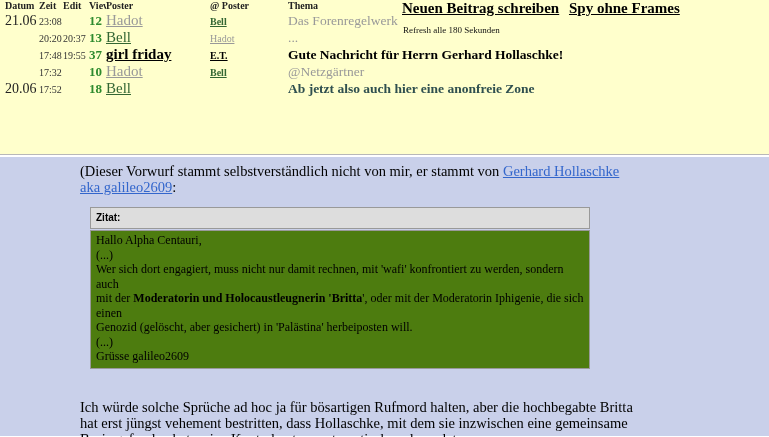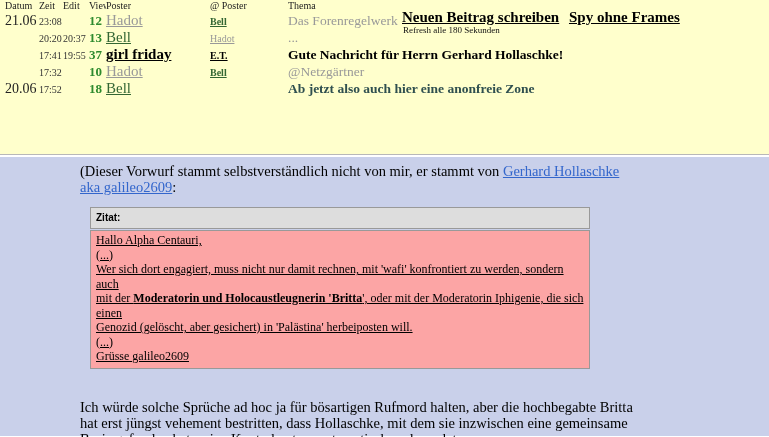--- a/index.html
+++ b/index.html
@@ -12,29 +12,29 @@
     --dark-slate: #2F4F4F;
     --quote-border: #999999;
     --quote-header-bg: #DDDDDD;
   }
   * { margin:0; padding:0; box-sizing:border-box; }
   html,body { width:769px; height:437px; overflow:hidden; }
   body { font-family:"Liberation Serif","DejaVu Serif",serif; color:#000; background:#fff; }
 
   
   .top-section { position:relative; height:154px; background:var(--bg-top); }
-  .top-links { position:absolute; left:402px; top:9px; font-size:15px; font-weight:bold; white-space:nowrap; }
+  .top-links { position:absolute; left:402px; top:0; font-size:15px; font-weight:bold; white-space:nowrap; }
   .top-links a { color:#000; text-decoration:underline; cursor:pointer; margin-right:6px; }
   .refresh-note { position:absolute; left:403px; top:25px; font-size:9px; color:#111;font-family:Liberation Serif, serif; }
 
   .forum-title { margin:37px 0 1px 5px; font-size:16px; line-height:17px; }
   .forum-title .suffix { font-size:10px; }
 
   .grid-row { display:grid; grid-template-columns:34px 24px 26px 17px 104px 78px 1fr; padding-left:5px; align-items:baseline; }
-  .hdr { font-size:10px; font-weight:normal; color:#222; height:12px; }
+  .hdr { font-size:10px; font-weight:bold; color:#222; height:12px; }
   .row { height:17px; }
   .cell { white-space:nowrap; overflow:hidden; }
   .c-datum { font-size:14px; color:#222; }
   .c-zeit, .c-edit { font-size:10px; color:#333; }
   .c-views { font-size:13px; font-weight:bold; color:var(--green-views); text-align:right; padding-right:6px; }
   .c-poster { font-size:15px; }
   .c-at { font-size:10px; }
   .c-thema { font-size:13.5px; }
   .link { text-decoration:underline; cursor:pointer; }
   .gray { color:var(--gray); }
@@ -45,21 +45,21 @@
 
   .section-divider { height:3px; background:#ffffff; border-top:1px solid #b8b8b8; }
 
   
   .bottom-section { height:279px; background:var(--bg-bottom); padding-top:6px; font-size:14.5px; line-height:16px; }
   .intro { margin-left:80px; width:625px; white-space:pre-line; }
   .intro a { color:var(--link-blue); text-decoration:underline; cursor:pointer; }
 
   .quote { width:500px; margin:12px 0 12px 90px; }
   .quote-header { border:1px solid var(--quote-border); background:var(--quote-header-bg); padding:2px 5px; font-family:"Liberation Sans","DejaVu Sans",sans-serif; font-size:10px; font-weight:bold; color:#000; margin-bottom:1px; }
-  .quote-body { border:1px solid var(--quote-border); background:#fca5a5; padding:2px 5px 4px; font-size:12px; line-height:14.5px; white-space:pre-line;text-decoration:underline; }
+  .quote-body { border:1px solid var(--quote-border); background:#4d7c0f; padding:2px 5px 4px; font-size:12px; line-height:14.5px; white-space:pre-line; }
 
   .para { margin:30px 0 0 80px; width:600px; white-space:pre-line; }
 </style>
 </head>
 <body>
 
 <div class="top-section">
   <div class="top-links">
     <a>Neuen Beitrag schreiben</a>
     <a>Spy ohne Frames</a>
@@ -92,21 +92,21 @@
     <span class="cell c-zeit">20:20</span>
     <span class="cell c-edit">20:37</span>
     <span class="cell c-views">13</span>
     <span class="cell c-poster"><a class="link green">Bell</a></span>
     <span class="cell c-at"><a class="link gray">Hadot</a></span>
     <span class="cell c-thema gray">...</span>
   </div>
 
   <div class="grid-row row">
     <span class="cell c-datum"></span>
-    <span class="cell c-zeit">17:41</span>
+    <span class="cell c-zeit">17:48</span>
     <span class="cell c-edit">19:55</span>
     <span class="cell c-views">37</span>
     <span class="cell c-poster"><a class="link black bold">girl friday</a></span>
     <span class="cell c-at"><a class="link black bold">E.T.</a></span>
     <span class="cell c-thema black bold">Gute Nachricht für Herrn Gerhard Hollaschke!</span>
   </div>
 
   <div class="grid-row row">
     <span class="cell c-datum"></span>
     <span class="cell c-zeit">17:32</span>

